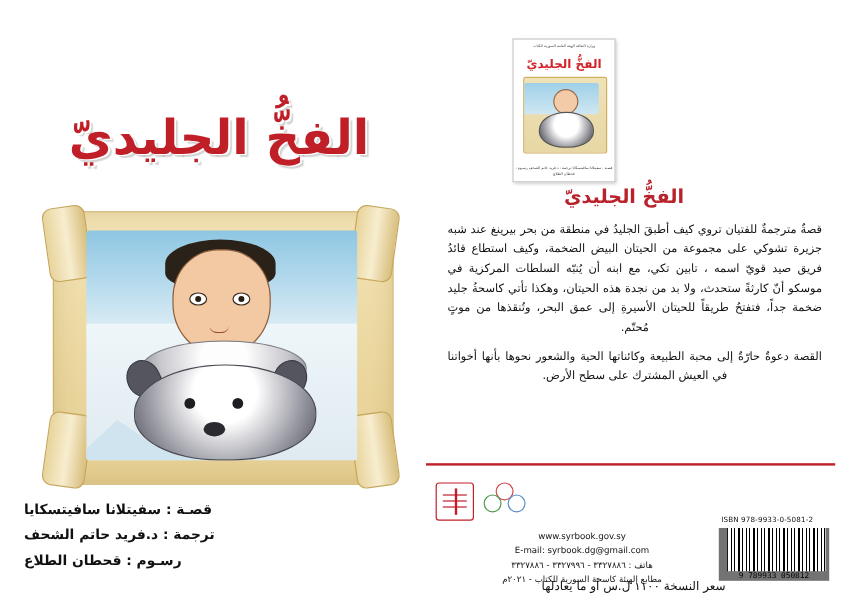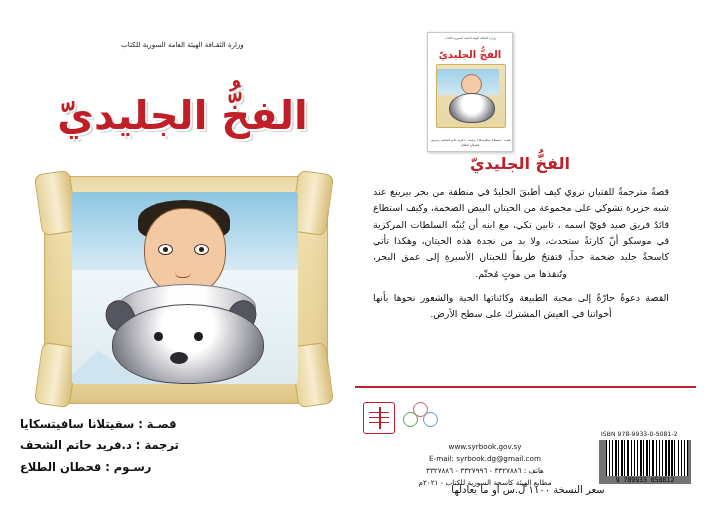--- a/index.html
+++ b/index.html
@@ -121,21 +121,21 @@
     top: 170px;
     left: 18px;
     width: 312px;
     text-align: justify;
     text-align-last: center;
     direction: rtl;
     font-size: 9.5px;
     line-height: 1.72;
     color: #111;
   }
-  .back-text p { margin: 0 16px 8px 0; }
+  .back-text p { margin: 0 0 8px 0; }
 
   .divider-line {
     position: absolute;
     left: 0;
     top: 372px;
     width: 341px;
     height: 2px;
     background: #c0202a;
   }
 
@@ -480,22 +480,20 @@
     <div class="barcode">
       <div class="bars"></div>
       <div class="num">9 789933 050812</div>
     </div>
 
     <div class="price-line">سعر النسخة ١١٠٠ ل.س أو ما يعادلها</div>
   </div>
 
   <div class="front-cover">
 
-    <div class="ministry">وزارة الثقـافة
-الهيئة العامة السورية للكتاب</div>
 
     <div class="front-title">الفخُّ الجليديّ</div>
 
     <div class="illus">
       <div class="scroll-bg"></div>
       <div class="scroll-curl curl-tl"></div>
       <div class="scroll-curl curl-tr"></div>
       <div class="scroll-curl curl-bl"></div>
       <div class="scroll-curl curl-br"></div>
 

